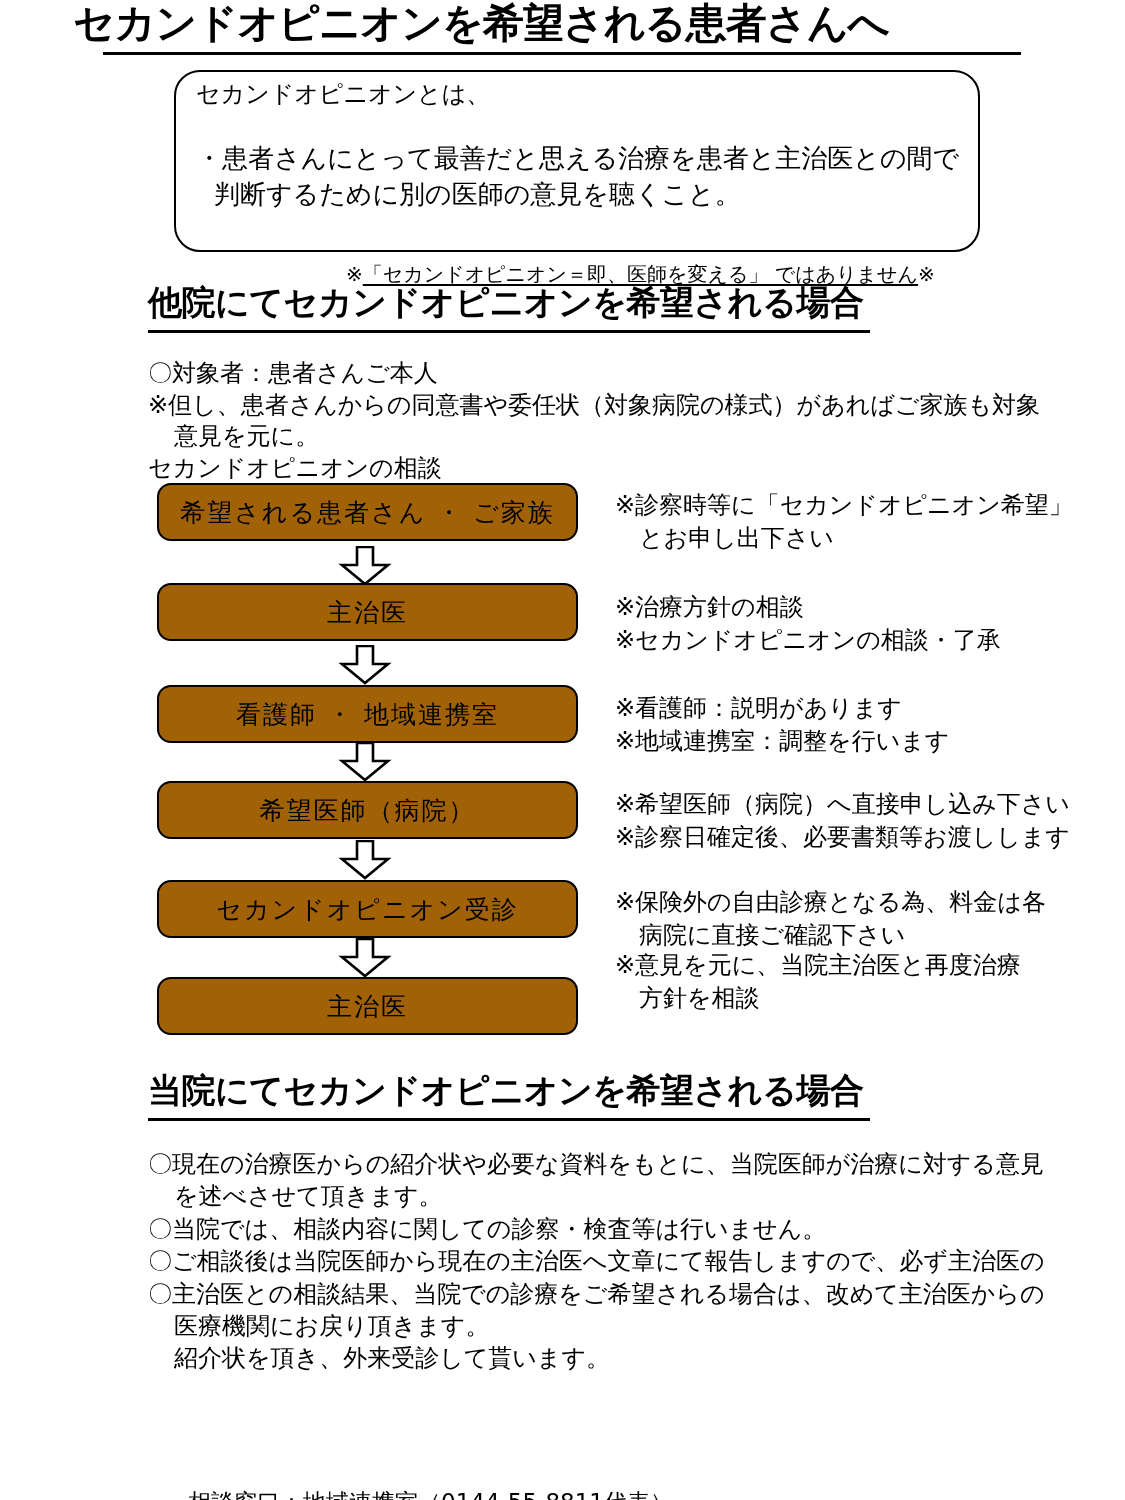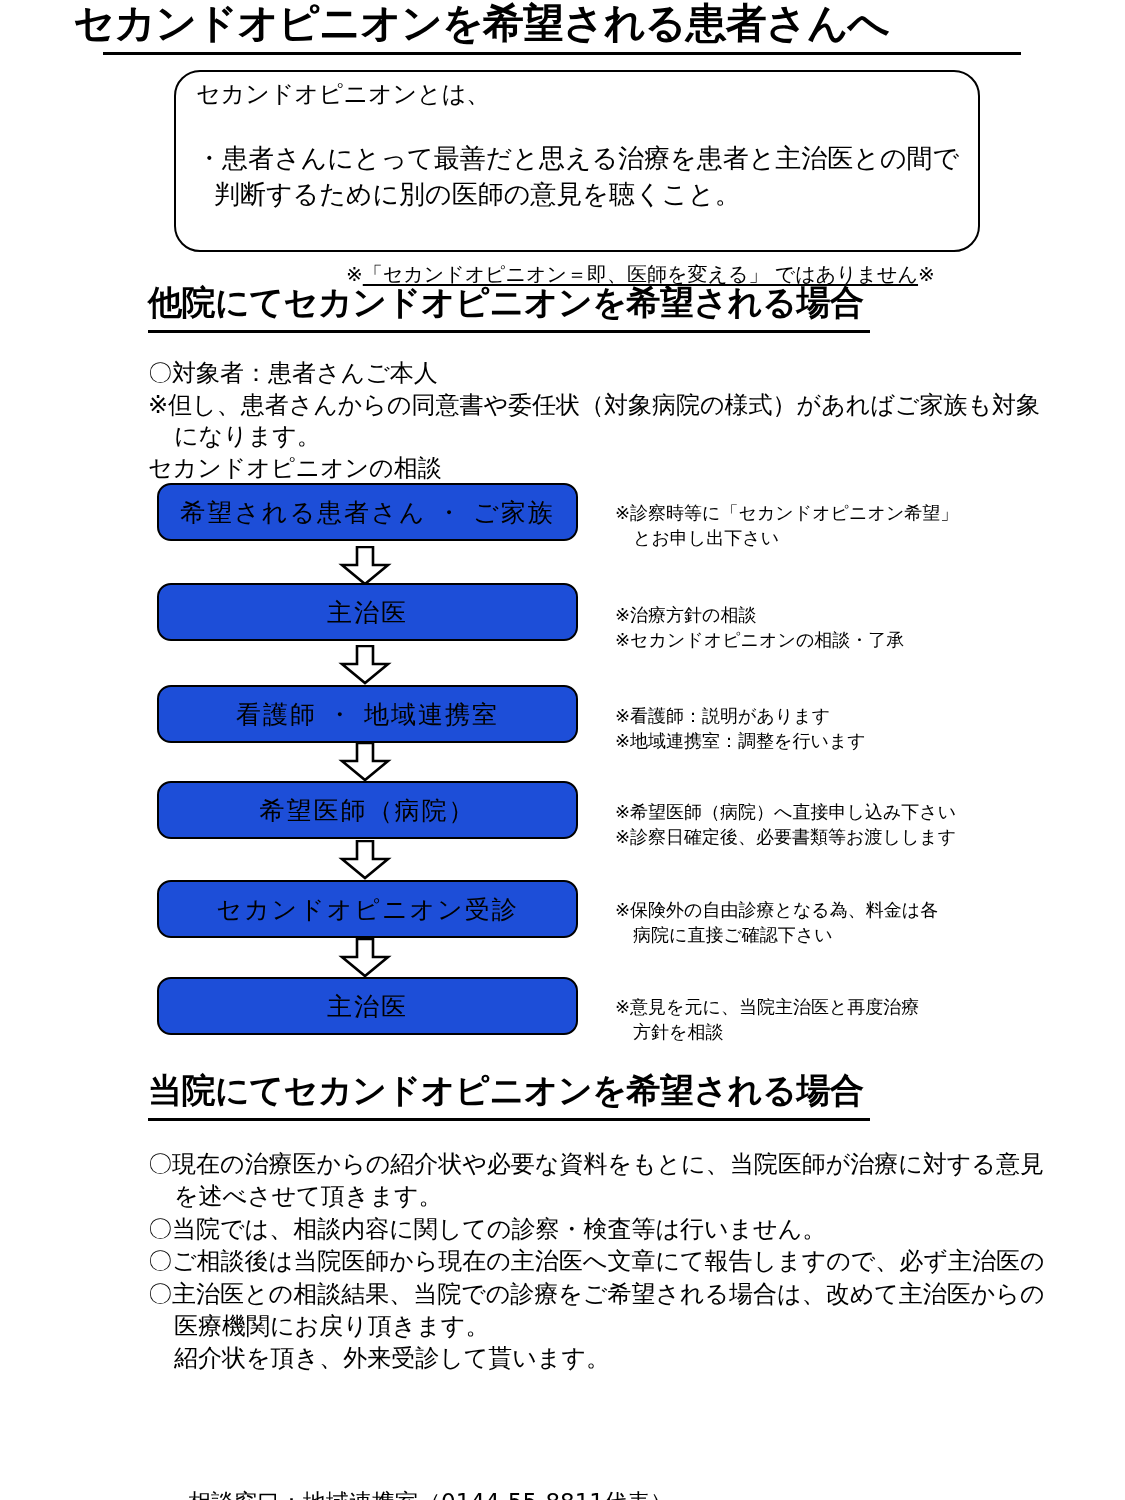--- a/index.html
+++ b/index.html
@@ -124,35 +124,34 @@
     width: 421px;
     height: 58px;
     border: 2.5px solid #000;
     border-radius: 14px;
     box-sizing: border-box;
     display: flex;
     align-items: center;
     justify-content: center;
     font-size: 25px;
     letter-spacing: 2px;
-    background: #1d4ed8;
+    background: #a16207;
   }
   .flow-arrow {
     position: absolute;
     left: 338px;
     width: 54px;
     height: 40px;
   }
   .flow-note {
     position: absolute;
     left: 615px;
-    font-size: 18px;
+    font-size: 24px;
     line-height: 1.38;
     white-space: pre-line;
-    margin-top: 12px;
   }
 
   
   .bottom-list {
     position: absolute;
     left: 148px;
     top: 1148px;
     width: 912px;
     font-size: 24px;
     line-height: 1.35;
@@ -183,21 +182,21 @@
 <div class="def-note"><span>※</span><span class="u">「セカンドオピニオン＝即、医師を変える」 ではありません</span><span>※</span></div>
 
 <div class="section-heading" id="heading-other">
   <span>他院にてセカンドオピニオンを希望される場合</span>
   <span class="hrule"></span>
 </div>
 
 <div class="intro-list">
   <div class="item">〇対象者：患者さんご本人</div>
   <div class="item">※但し、患者さんからの同意書や委任状（対象病院の様式）があればご家族も対象</div>
-  <div class="item cont">になります。</div>
+  <div class="item cont">意見を元に。</div>
   <div class="item">セカンドオピニオンの相談</div>
 </div>
 
 <div class="flow">
 
   <div class="flow-box" style="top:483px;">
     <span>希望される患者さん ・ ご家族</span>
   </div>
   <div class="flow-note" style="top:489px;">※診察時等に「セカンドオピニオン希望」
 　とお申し出下さい</div>
@@ -252,21 +251,21 @@
 
   <div class="flow-arrow" style="top:938px;">
     <svg width="54" height="40" viewBox="0 0 54 40" xmlns="http://www.w3.org/2000/svg">
       <polygon points="19,1 35,1 35,19 50,19 27,38 4,19 19,19" fill="#ffffff" stroke="#000000" stroke-width="2.6" stroke-linejoin="miter"></polygon>
     </svg>
   </div>
 
   <div class="flow-box" style="top:977px;">
     <span>主治医</span>
   </div>
-  <div class="flow-note" style="top:983px;">※意見を元に、当院主治医と再度治療
+  <div class="flow-note" style="top:949px;">※意見を元に、当院主治医と再度治療
 　方針を相談</div>
 
 </div>
 
 <div class="section-heading" id="heading-ours">
   <span>当院にてセカンドオピニオンを希望される場合</span>
   <span class="hrule"></span>
 </div>
 
 <div class="bottom-list">

